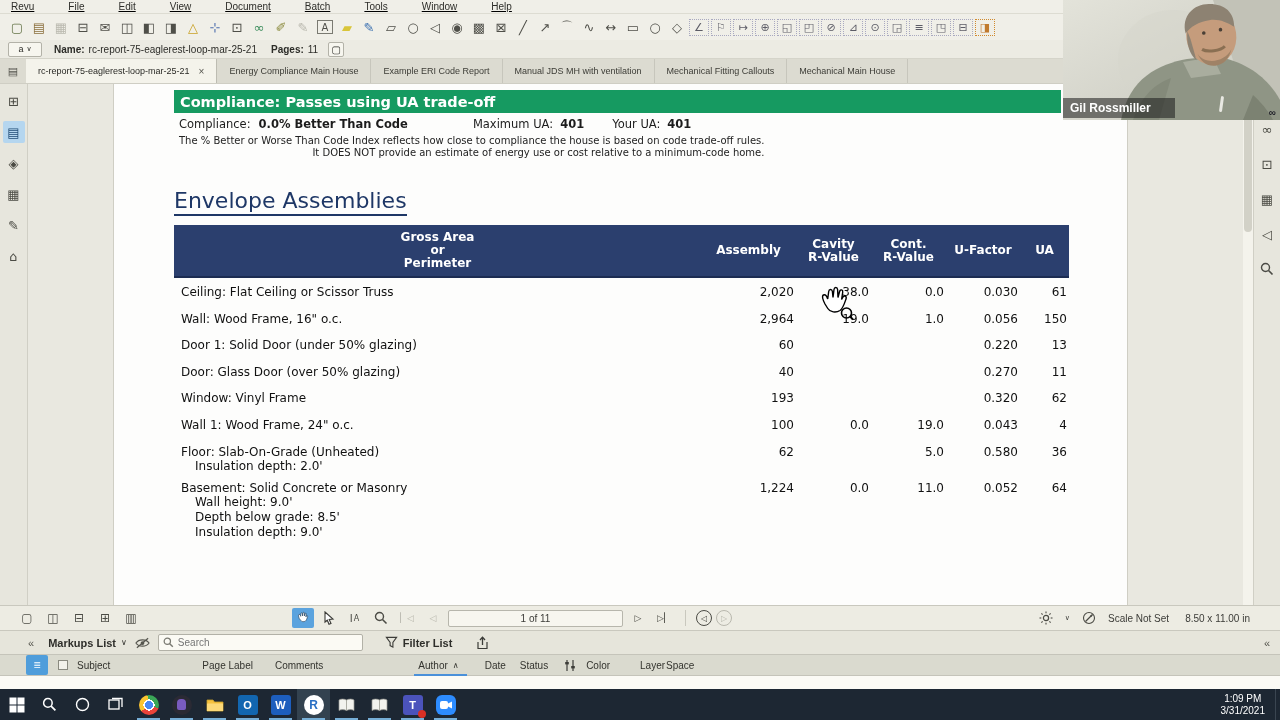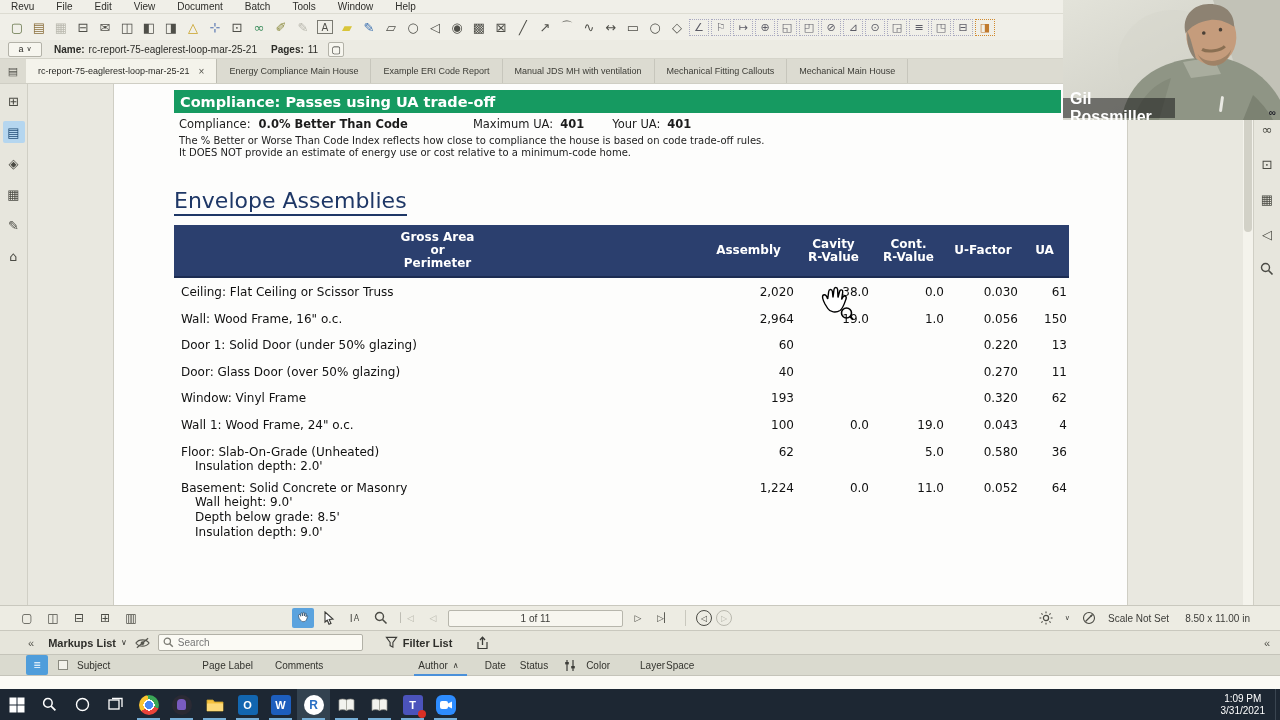--- a/index.html
+++ b/index.html
@@ -2,21 +2,21 @@
 <html><head>
 <meta charset="utf-8">
 <style>
   * { margin:0; padding:0; box-sizing:border-box; }
   html,body { width:1280px; height:720px; overflow:hidden; background:#000; }
   body { font-family:"Liberation Sans", sans-serif; }
   #stage { position:relative; width:1280px; height:720px; background:#e9e8e0; }
 
   
   .menubar { position:absolute; left:0; top:0; width:1116px; height:14px; background:#f0efe8;
-             display:flex; align-items:center; gap:0; border-bottom:1px solid #dddcd2; z-index:3;}
+             display:flex; align-items:center; gap:12px; border-bottom:1px solid #dddcd2; z-index:3;text-decoration:underline;}
   .menu-item { font-size:10px; color:#2e2e2a; padding:0 11px; line-height:14px; }
   .toolbar2 { position:absolute; left:0; top:14px; width:1280px; height:26px; background:#f0efe8;
               display:flex; align-items:center; padding-left:6px; z-index:3; }
   .ticon { width:22px; height:18px; display:inline-flex; align-items:center; justify-content:center;
            font-size:13px; color:#4f4f49; flex:0 0 auto; font-family:"DejaVu Sans", sans-serif;}
   .ticon.measure { border:1px dotted #a9a9c0; width:20px; height:17px; margin:0 1px; font-size:11px; color:#5c5c66;}
   .ticon.dynfill { border:1px dotted #d08a2e; }
   .ticon.boxed { border:1px solid #7a7a72; width:16px; height:14px; font-size:10px; margin:0 3px;}
   .namebar { position:absolute; left:0; top:40px; width:1280px; height:19px; background:#eceaе2;
              background:#ecebe3; display:flex; align-items:center; font-size:10px; color:#2c2c28;
@@ -49,21 +49,21 @@
   .viewport { position:absolute; left:28px; top:84px; width:1215px; height:521px; background:#e9e8e0; z-index:1;}
   .page { position:absolute; left:85px; top:0; width:1015px; height:521px; background:#fdfdfc;
           border-left:1px solid #cfcec4; border-right:1px solid #cfcec4; }
 
   
   .doc { position:absolute; left:60px; top:0; width:896px; font-family:"DejaVu Sans", sans-serif; color:#111;}
   .banner { position:absolute; left:0; top:6px; width:887px; height:23px; display:flex; align-items:center;
             padding-left:6px; color:#fff; font-size:14.5px; font-weight:bold;}
   .comp-line { position:absolute; left:5px; top:33px; font-size:11.5px; color:#1c1c1c; display:flex; align-items:baseline;}
   .comp-line b { font-weight:bold; }
-  .note { position:absolute; left:5px; top:51px; font-size:10px; line-height:12px; color:#222; }
+  .note { position:absolute; left:5px; top:51px; font-size:10px; line-height:12px; color:#222;text-align:right; }
   .section-title { position:absolute; left:0; top:104px; font-size:22px; color:#1e3766;
                    border-bottom:2px solid #1e3766; padding-bottom:1px;}
   .atable { position:absolute; left:0; top:141px; width:895px; }
   .thead { display:grid; grid-template-columns:527px 95px 75px 75px 74px 49px; height:53px; color:#fff;
            font-size:12px; font-weight:bold; align-items:center; text-align:center; line-height:13px;
            border-bottom:2px solid #1c2c52;}
   .t-row { display:grid; grid-template-columns:527px 95px 75px 75px 74px 49px; font-size:12px; line-height:14px;
            padding-top:7px; }
   .t-row .a { padding-left:7px; text-align:left; }
   .t-row .num { text-align:right; padding-right:2px; }
@@ -107,21 +107,21 @@
   .tb-app.running::after { content:''; position:absolute; left:5px; right:5px; bottom:0; height:2px; background:#76aed6;}
   .tb-app.active-app { background:#33424f; }
   .tile { width:20px; height:20px; border-radius:3px; display:flex; align-items:center; justify-content:center;
           font-weight:bold; font-size:12px; color:#fff;}
   .clock { margin-left:auto; text-align:center; color:#fff; font-size:10px; line-height:12px; padding-right:10px;}
   .show-desktop { width:5px; height:31px; border-left:1px solid #3a4551; }
 
   
   .webcam { position:absolute; left:1063px; top:0; width:217px; height:120px; z-index:10; overflow:hidden;}
   .nametag { position:absolute; left:0; bottom:2px; width:112px; height:20px; background:rgba(25,25,25,.55);
-             color:#fff; font-size:16px; font-weight:bold; display:flex; align-items:center; padding-left:7px;}
+             color:#fff; font-size:12px; font-weight:bold; display:flex; align-items:center; padding-left:7px;}
   .cam-logo { position:absolute; right:4px; bottom:2px; color:#22222a; font-size:10px; font-weight:bold;}
 
   .cursor-overlay { position:absolute; left:814px; top:281px; z-index:9; }
   .svgicon { display:inline-flex; align-items:center; justify-content:center; }
 </style>
 </head>
 <body>
 
 <div id="stage">
 

